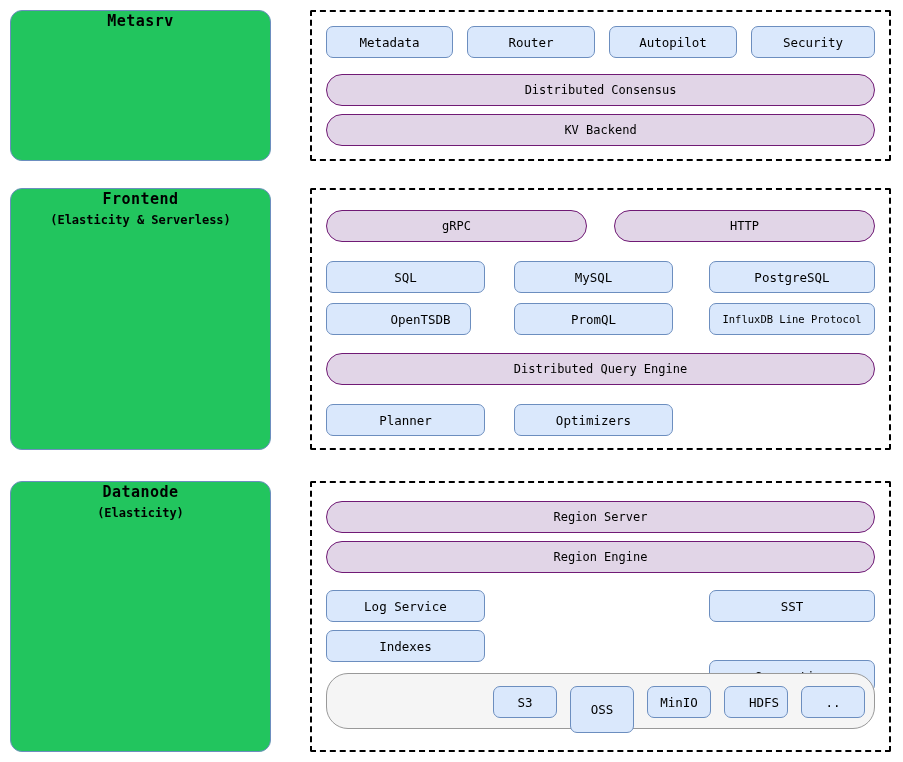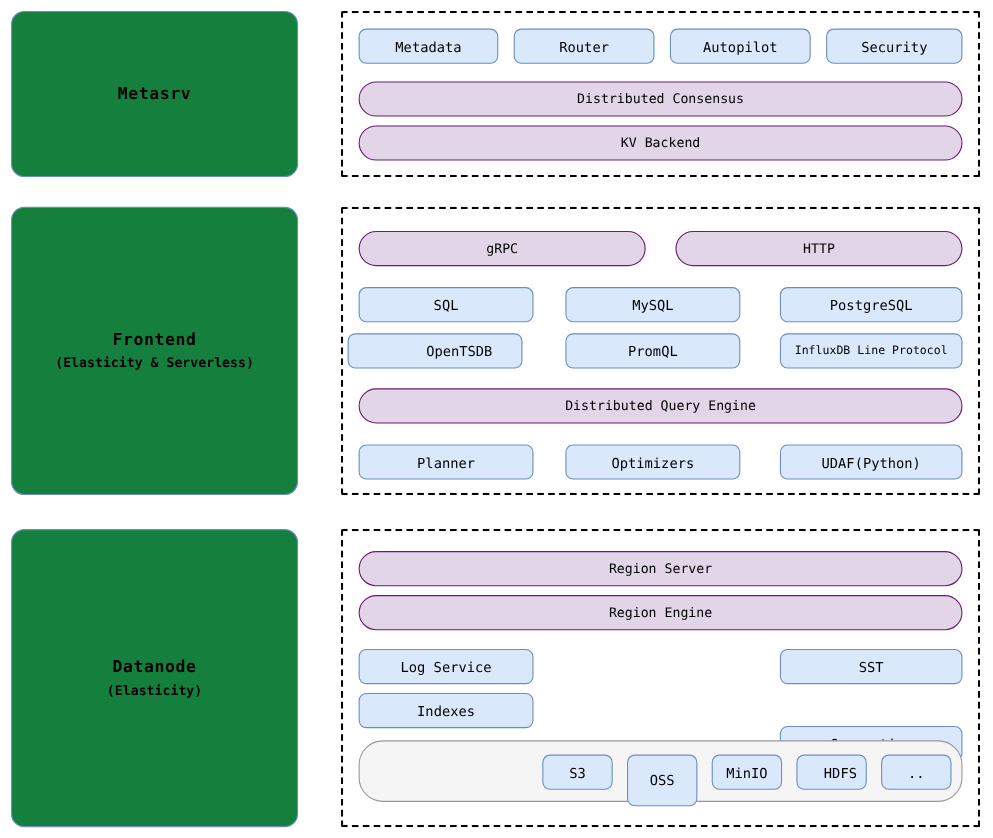--- a/index.html
+++ b/index.html
@@ -6,22 +6,22 @@
   body{
     width:903px;height:762px;position:relative;overflow:hidden;
     font-family:"DejaVu Sans Mono","Liberation Mono",monospace;
     color:#000000;
   }
   .layer{position:absolute;left:0;top:0;width:903px;height:762px;}
 
   
   .role{
     position:absolute;left:10px;width:261px;
-    background:#15803d;border:1px solid #6c8ebf;border-radius:12px;
-    display:flex;flex-direction:column;align-items:center;justify-content:center;
+    background:#22c55e;border:1px solid #6c8ebf;border-radius:12px;
+    display:flex;flex-direction:column;align-items:center;
     box-sizing:border-box;
   }
   .role-title{font-size:15px;font-weight:bold;letter-spacing:.5px;line-height:1.35;}
   .role-sub{font-size:12px;font-weight:bold;line-height:1.5;margin-top:2px;}
 
   
   .panel{
     position:absolute;left:310px;width:581px;
     border:2px dashed #000000;border-radius:2px;box-sizing:border-box;
   }
@@ -80,29 +80,28 @@
   </div>
 
   <div class="panel" style="top:188px;height:262px;">
     <div class="node purple" style="left:14px;top:20px;width:261px;height:32px;">gRPC</div>
     <div class="node purple" style="left:302px;top:20px;width:261px;height:32px;">HTTP</div>
 
     <div class="node blue" style="left:14px;top:71px;width:159px;height:32px;">SQL</div>
     <div class="node blue" style="left:202px;top:71px;width:159px;height:32px;">MySQL</div>
     <div class="node blue" style="left:397px;top:71px;width:166px;height:32px;">PostgreSQL</div>
 
-    <div class="node blue" style="left:4px;top:113px;width:159px;height:32px;padding-left:44px;">OpenTSDB</div>
+    <div class="node blue" style="left:14px;top:113px;width:145px;height:32px;padding-left:44px;">OpenTSDB</div>
     <div class="node blue" style="left:202px;top:113px;width:159px;height:32px;">PromQL</div>
     <div class="node blue small-text" style="left:397px;top:113px;width:166px;height:32px;">InfluxDB Line Protocol</div>
 
     <div class="node purple" style="left:14px;top:163px;width:549px;height:32px;">Distributed Query Engine</div>
 
     <div class="node blue" style="left:14px;top:214px;width:159px;height:32px;">Planner</div>
     <div class="node blue" style="left:202px;top:214px;width:159px;height:32px;">Optimizers</div>
-    <div class="node blue" style="left:397px;top:214px;width:166px;height:32px;">UDAF(Python)</div>
   </div>
 
   <div class="panel" style="top:481px;height:271px;">
     <div class="node purple" style="left:14px;top:18px;width:549px;height:32px;">Region Server</div>
     <div class="node purple" style="left:14px;top:58px;width:549px;height:32px;">Region Engine</div>
 
     <div class="node blue" style="left:14px;top:107px;width:159px;height:32px;">Log Service</div>
     <div class="node blue" style="left:397px;top:107px;width:166px;height:32px;">SST</div>
 
     <div class="node blue" style="left:14px;top:147px;width:159px;height:32px;">Indexes</div>

